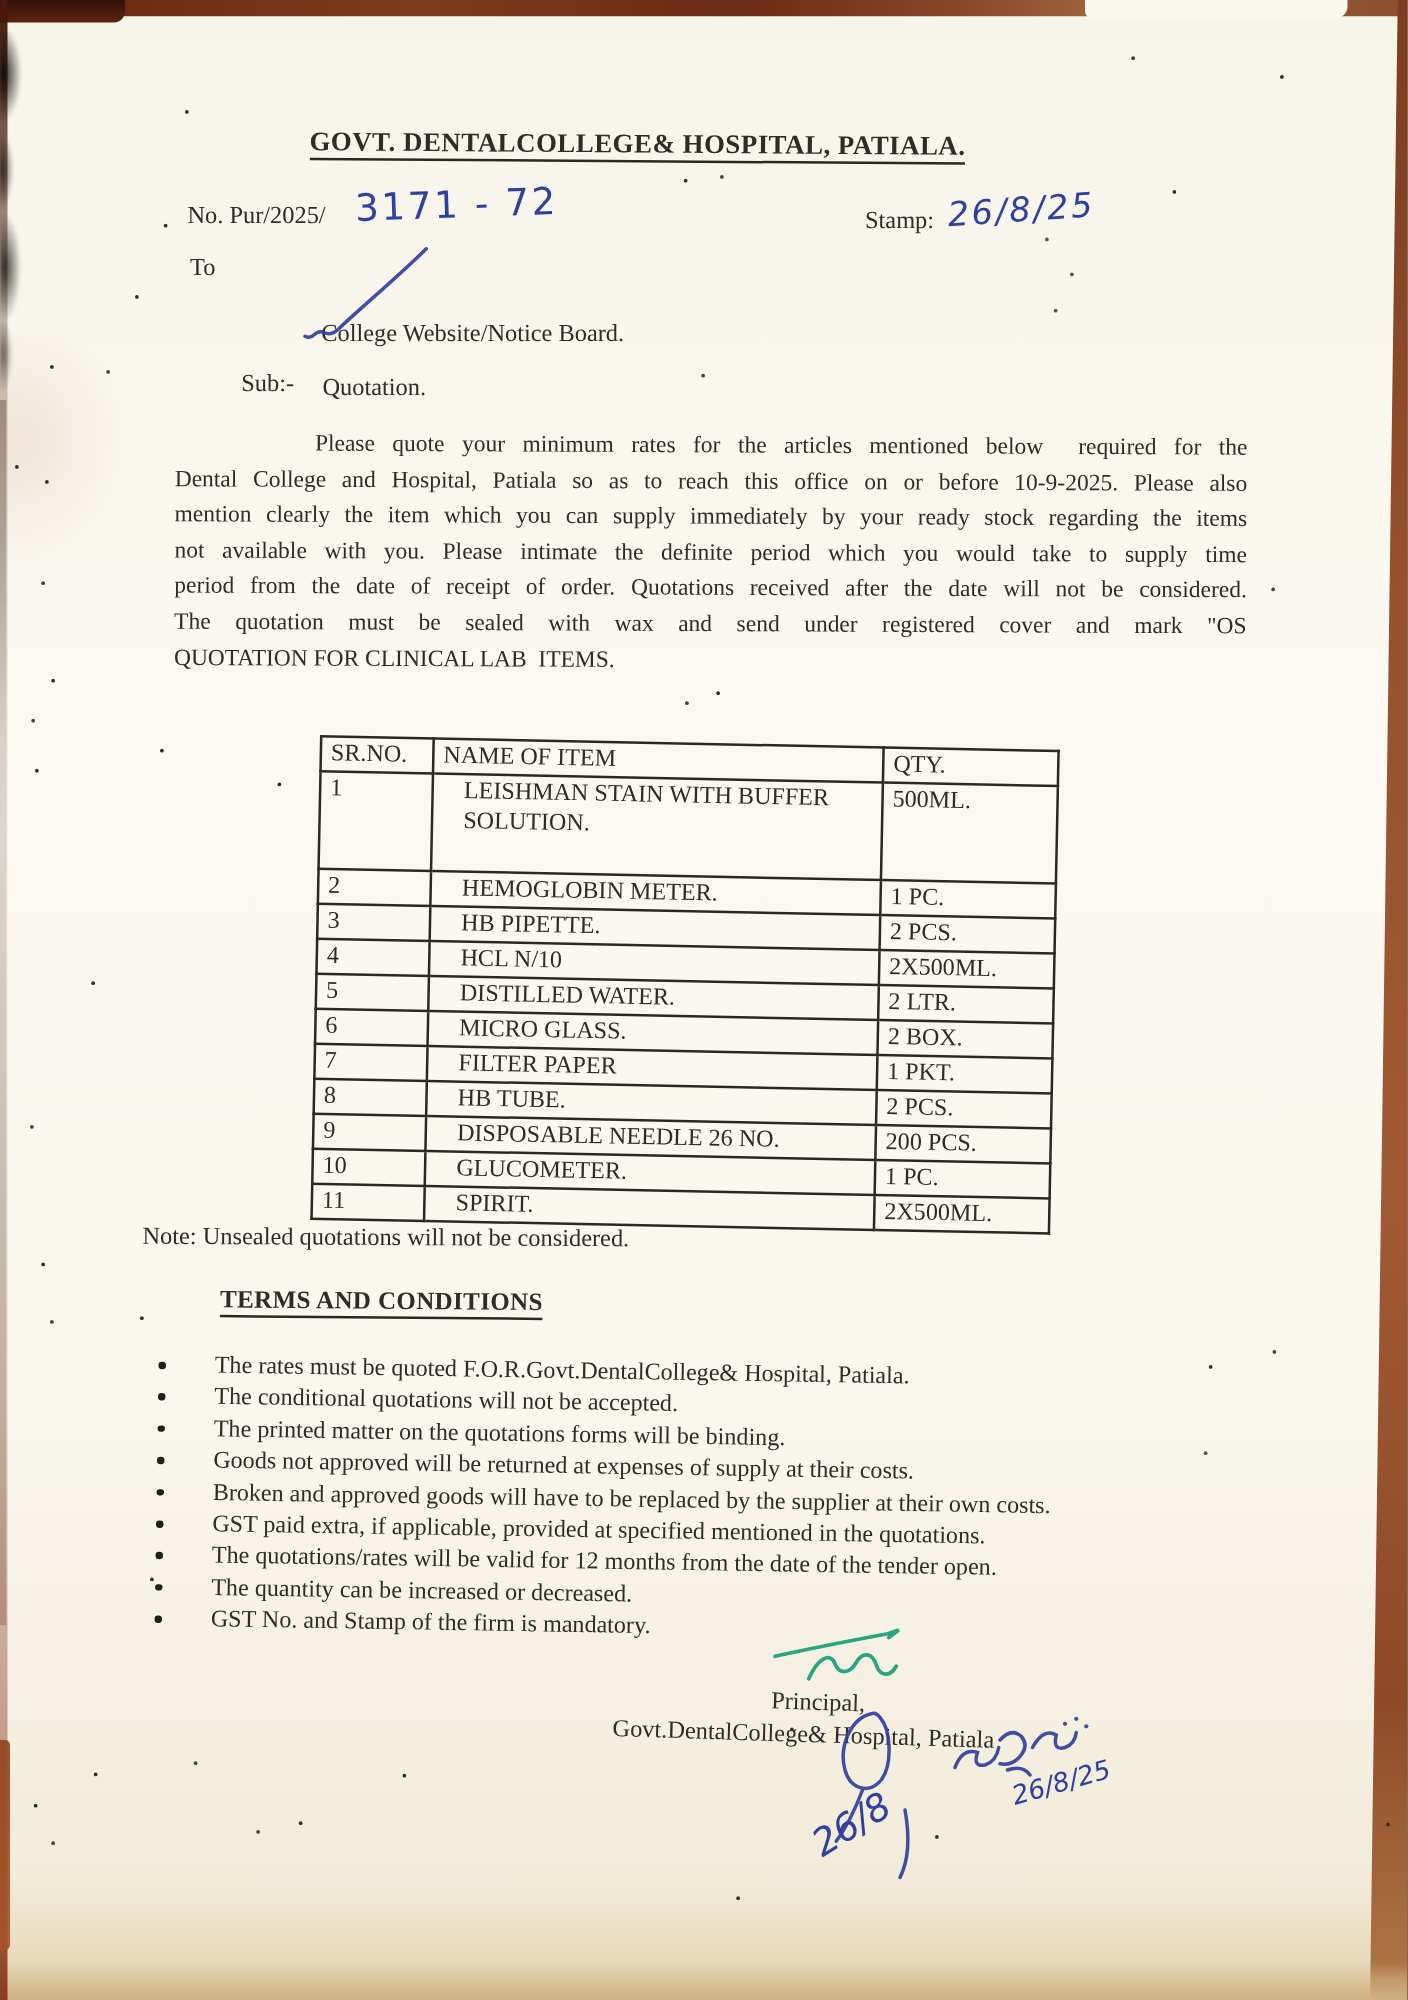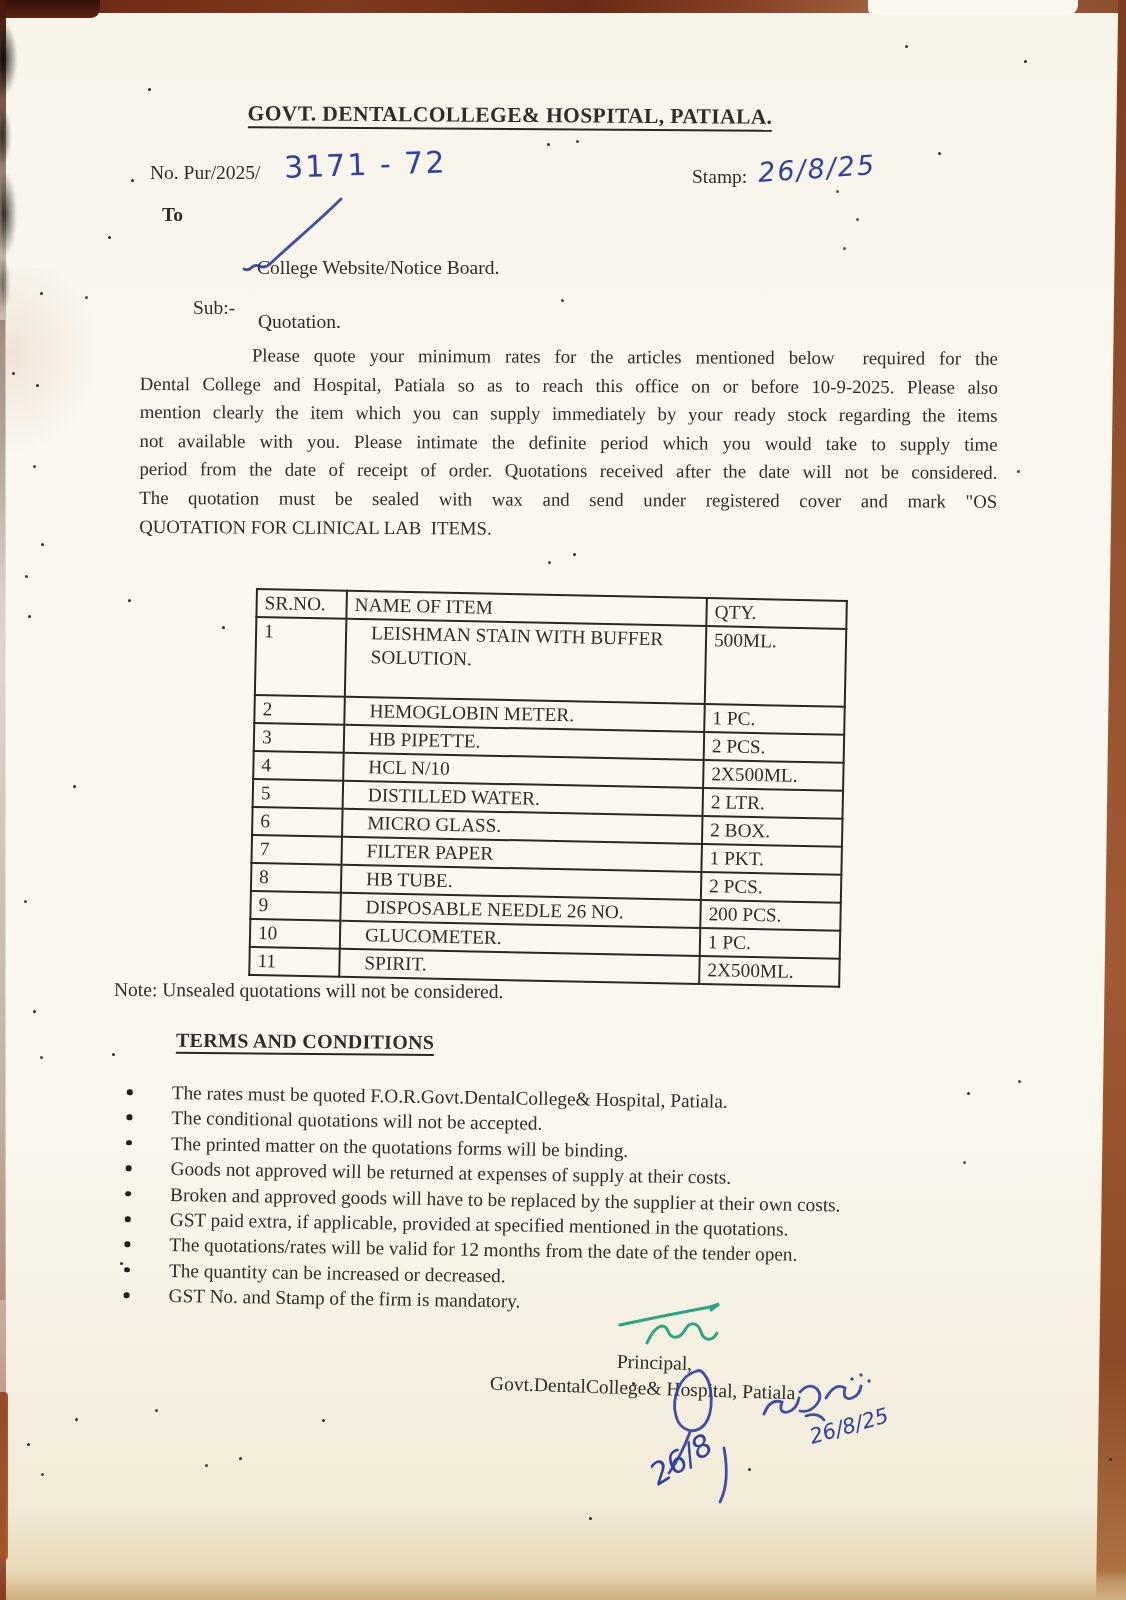--- a/index.html
+++ b/index.html
@@ -48,24 +48,24 @@
 
   
   .doc-title{position:absolute;top:103px;left:140px;width:740px;text-align:center;
     font-size:21.5px;font-weight:bold;letter-spacing:.4px;transform:rotate(.4deg);}
   .ul-line{border-bottom:2.5px solid #2a2822;padding-bottom:1px;}
   .ref-label{position:absolute;top:162px;left:150px;font-size:19.5px;text-align:center;}
   .hand{color:#3040a0;font-family:"DejaVu Sans",sans-serif;}
   .ref-hand{position:absolute;top:147px;left:284px;font-size:30px;letter-spacing:2px;transform:rotate(-2deg);}
   .date-label{position:absolute;top:166px;left:692px;font-size:19.5px;}
   .date-hand{position:absolute;top:153px;left:758px;font-size:27px;font-style:italic;letter-spacing:2px;transform:rotate(-4deg);}
-  .to-label{position:absolute;top:204px;left:162px;font-size:19.5px;font-weight:bold;}
+  .to-label{position:absolute;top:204px;left:152px;font-size:19.5px;}
   .recipient{position:absolute;top:257px;left:257px;font-size:19.5px;}
   .sub-label{position:absolute;top:297px;left:145px;font-size:19.5px;margin-left:48px;}
-  .subject{position:absolute;top:311px;left:258px;font-size:19.5px;}
+  .subject{position:absolute;top:300px;left:258px;font-size:19.5px;}
 
   .body-par{position:absolute;top:341px;left:140px;width:858px;font-size:18.8px;line-height:28.6px;
     transform:rotate(.25deg);transform-origin:0 0;}
   .bline{text-align:justify;text-align-last:justify;white-space:pre-wrap;}
   .bline.first{padding-left:112px;}
   .bline.last{text-align-last:left;}
 
   .items{position:absolute;top:588px;left:256px;width:590px;border-collapse:collapse;table-layout:fixed;
     font-size:19.3px;transform:rotate(1.15deg);transform-origin:0 0;}
   .items th,.items td{border:2px solid #2a2823;font-weight:normal;text-align:left;

